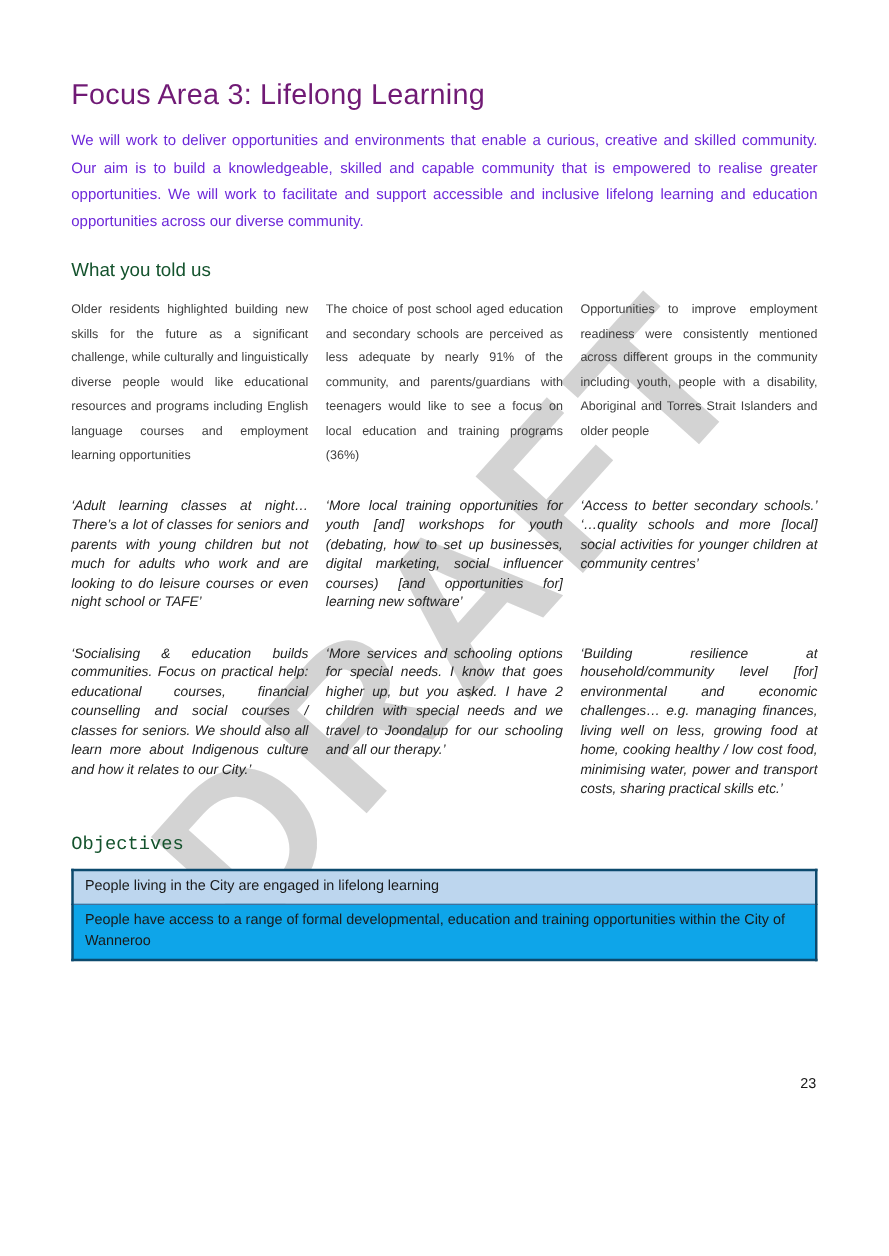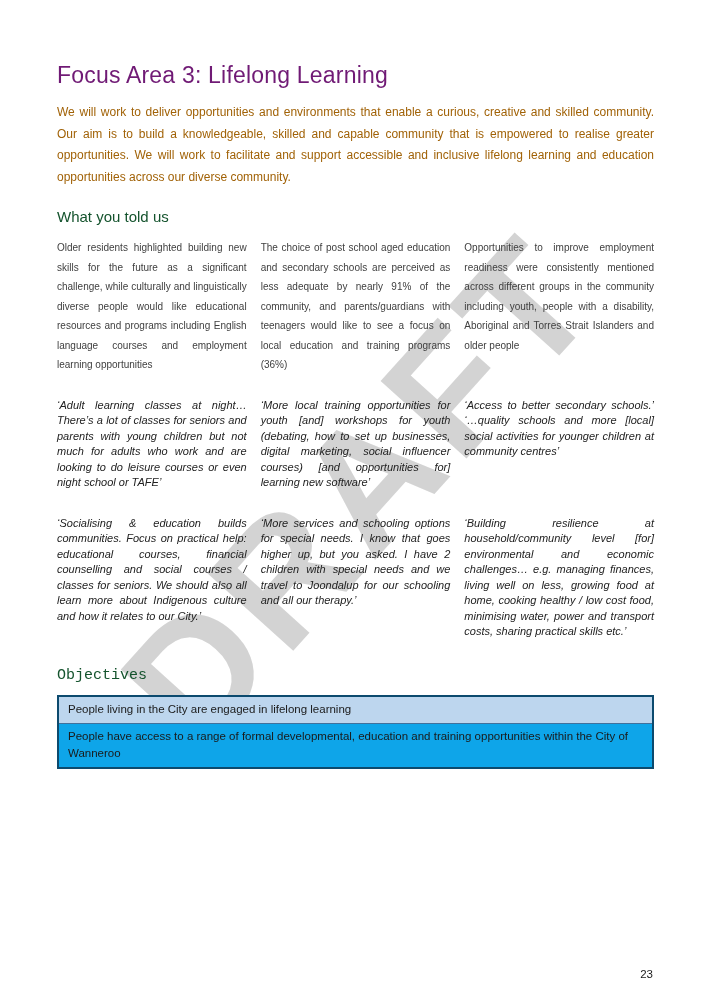--- a/index.html
+++ b/index.html
@@ -42,21 +42,21 @@
     font-size: 23px;
     font-weight: 400;
     letter-spacing: 0.2px;
     color: #701a75;
   }
   p.intro {
     margin: 13px 0 0 0;
     font-size: 12px;
     line-height: 21.5px;
     text-align: justify;
-    color: #a16207;
+    color: #6d28d9;
   }
   h2.section-heading {
     margin: 20px 0 0 0;
     font-size: 15px;
     font-weight: 400;
     color: #14532d;
   }
   h2.objectives-heading { margin-top: 27px; font-family: Liberation Mono, monospace; }
   .col-grid {
     display: grid;
@@ -90,21 +90,21 @@
     padding: 4px 9px 5px 9px;
     font-size: 11.5px;
     line-height: 17px;
     color: #1a1a1a;
   }
   tr.row-shaded td { background: #bdd6ee; }
   tr.row-plain td { background: #0ea5e9; }
   .page-number {
     position: absolute;
     right: 58px;
-    top: 968px;
+    top: 861px;
     font-size: 11.5px;
     color: #1a1a1a;
     z-index: 1;
   }
 </style>
 </head>
 <body>
 
 <div class="page">
 

